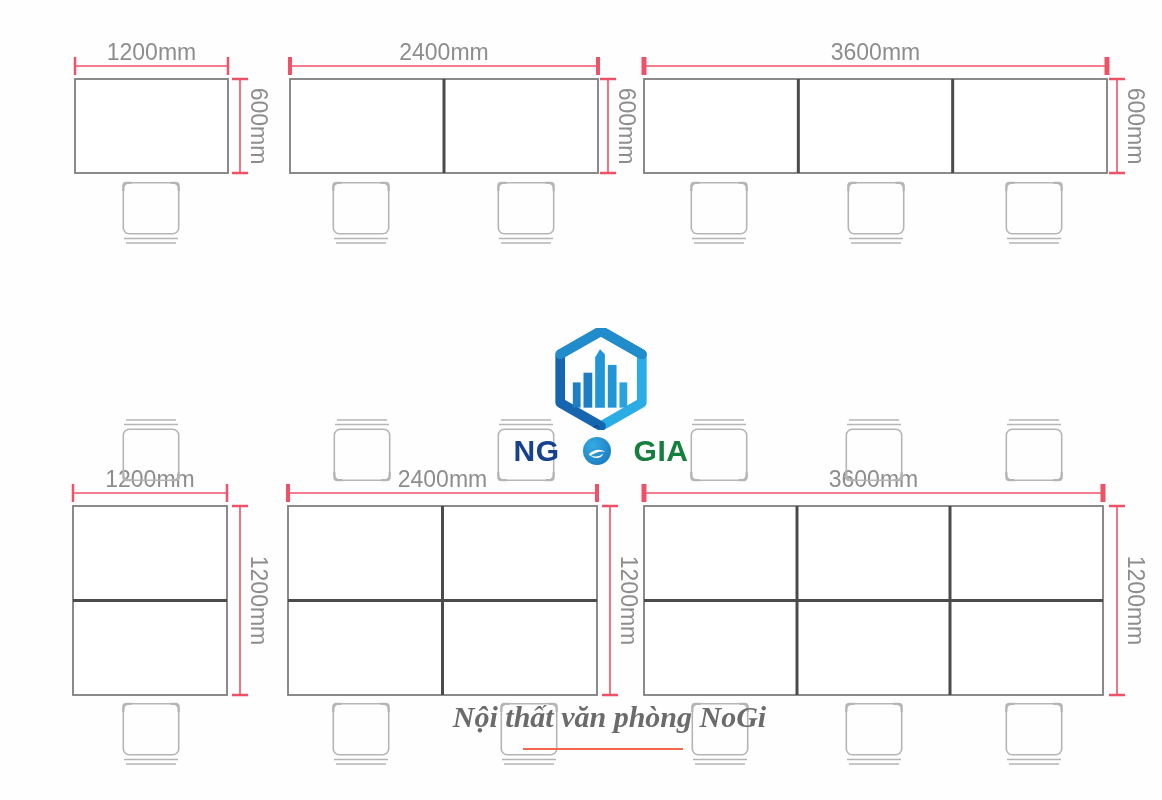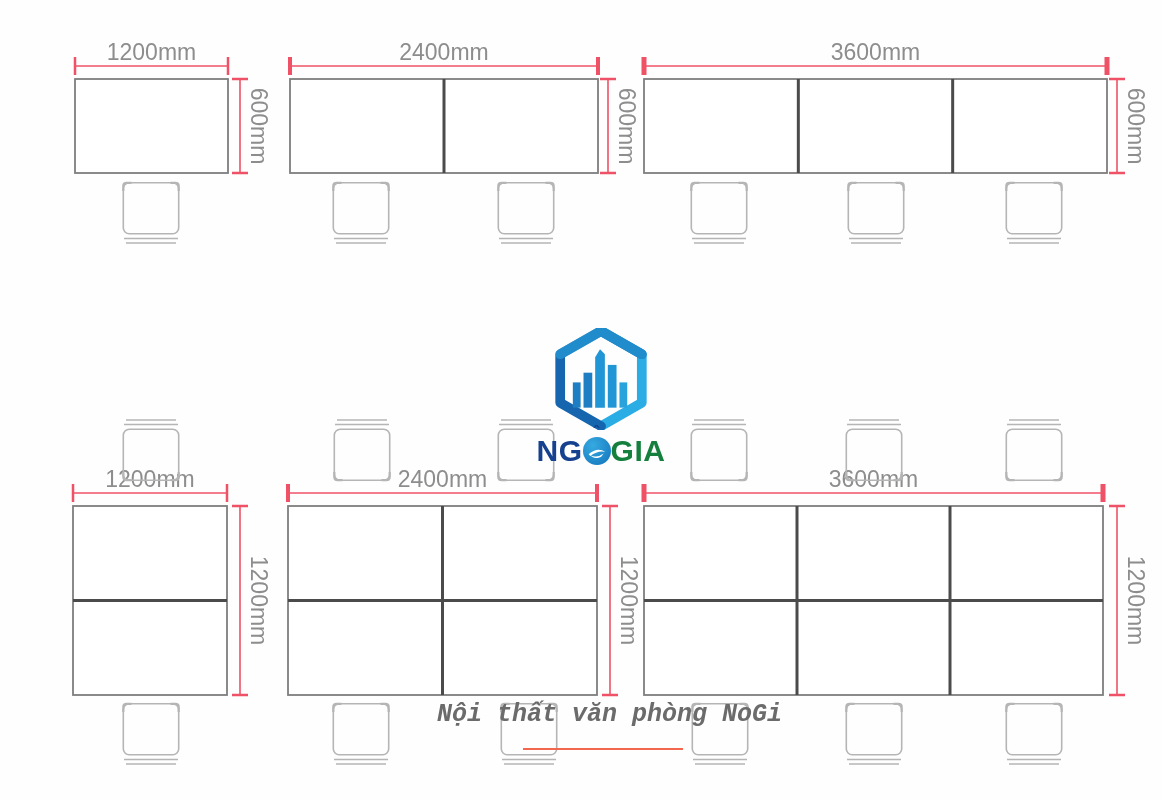--- a/index.html
+++ b/index.html
@@ -3,32 +3,32 @@
 <meta charset="utf-8">
 <style>
   html,body{margin:0;padding:0;background:#ffffff;}
   #stage{position:relative;width:1162px;height:800px;background:#fefefe;overflow:hidden;
          font-family:"Liberation Sans",sans-serif;}
   #diagram-svg{position:absolute;left:0;top:0;}
   
   #logo{position:absolute;left:501px;top:328px;width:200px;text-align:center;}
   #logo-mark{display:block;margin:0 auto;}
   #logo-text{position:relative;display:flex;justify-content:center;align-items:center;
-             gap:0;margin-top:4px;font-weight:bold;font-size:30px;letter-spacing:.5px;}
+             gap:23px;margin-top:4px;font-weight:bold;font-size:30px;letter-spacing:.5px;}
   .logo-ng{color:#15418f;}
   .logo-gia{color:#15803d;}
   .logo-o{position:relative;width:28px;height:28px;border-radius:50%;
           background:radial-gradient(circle at 35% 30%, #36aae1, #1272ba);
           display:inline-flex;align-items:center;justify-content:center;}
   .logo-caret{position:absolute;left:50%;top:-13px;transform:translateX(-50%);
               color:#15418f;font-size:17px;font-weight:bold;line-height:1;}
   
   #caption{position:absolute;left:437px;top:700px;width:345px;text-align:center;
-           font-family:Liberation Mono, monospace;font-style:italic;
-           font-weight:bold;font-size:25px;color:#6b6b6b;white-space:nowrap;}
+           font-family:Liberation Serif, serif;font-style:italic;
+           font-weight:bold;font-size:30px;color:#6b6b6b;white-space:nowrap;}
   #caption-underline{position:absolute;left:523px;top:748px;width:160px;height:2px;
            background:#f2674e;}
 </style>
 </head>
 <body>
 
 <div id="stage">
 
   <svg id="diagram-svg" width="1162" height="800" viewBox="0 0 1162 800">
       <g>

